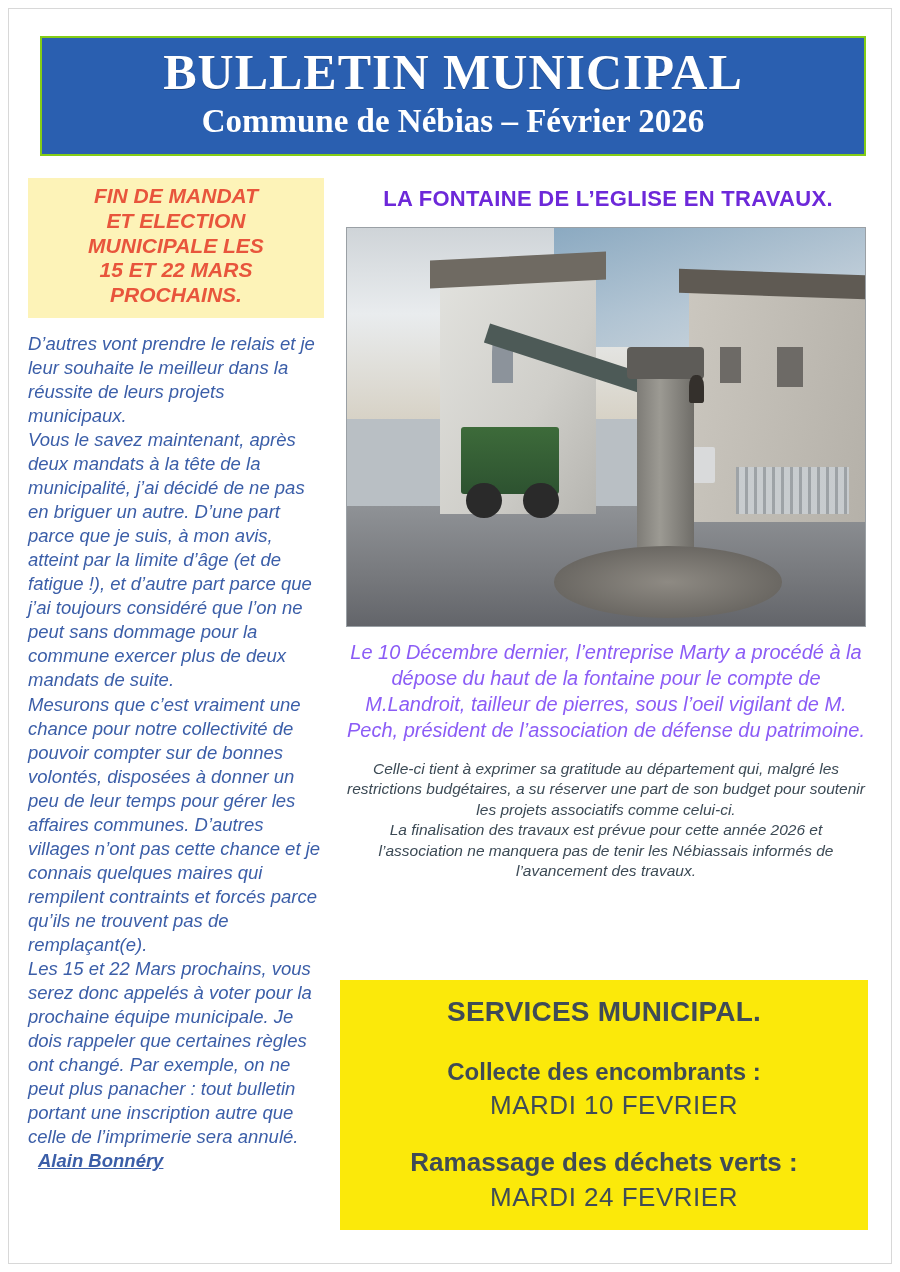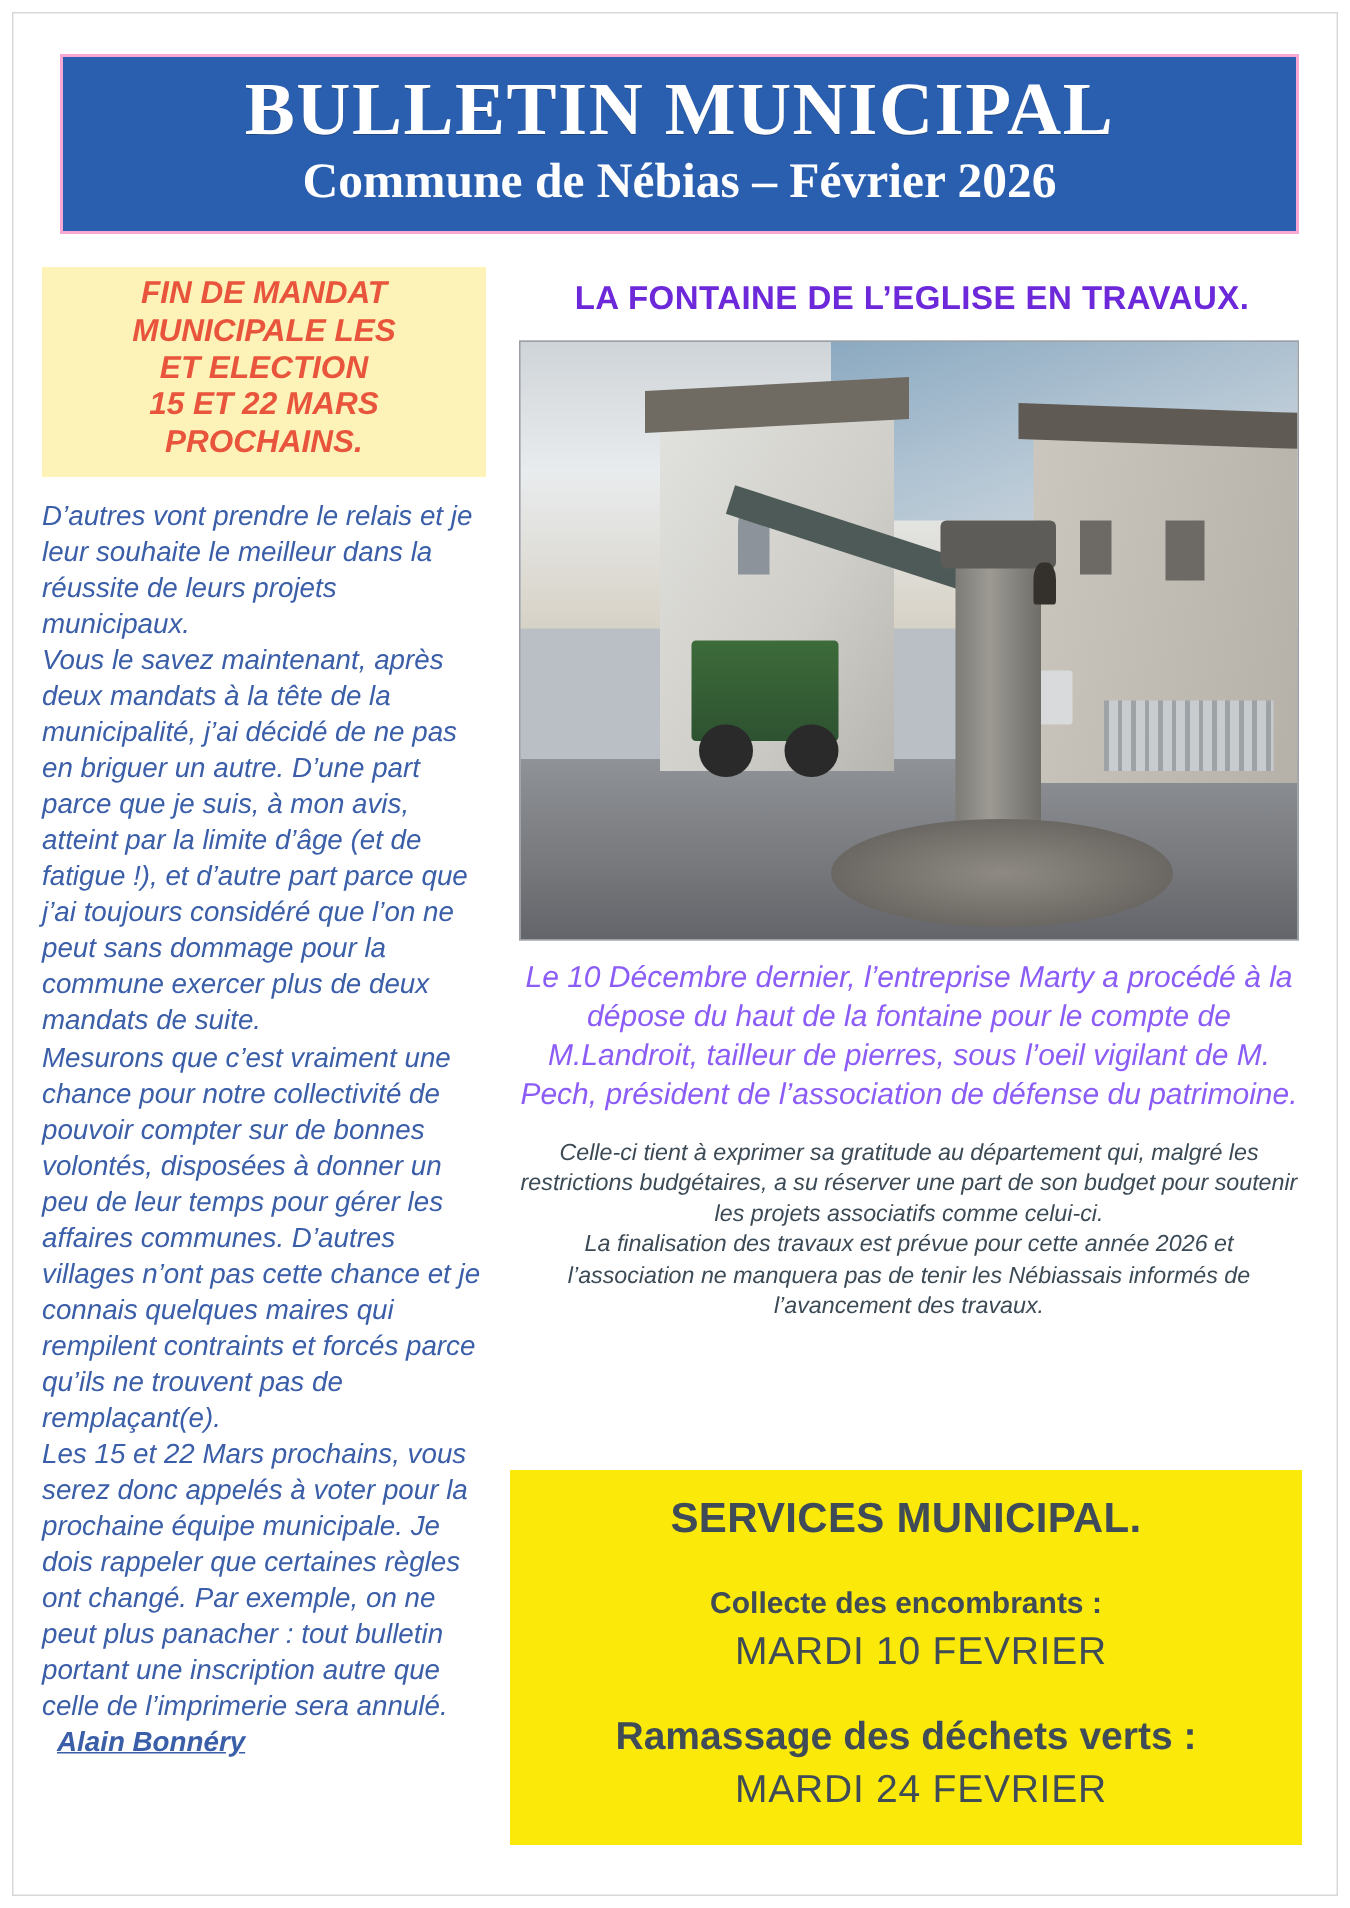--- a/index.html
+++ b/index.html
@@ -29,21 +29,21 @@
   }
 
   
   #masthead {
     position: absolute;
     left: 40px;
     top: 36px;
     width: 826px;
     height: 120px;
     background: #2a5fb0;
-    border: 2px solid #f9a8d4;
+    border: 2px solid #84cc16;
     box-sizing: border-box;
     color: #ffffff;
     text-align: center;
     overflow: hidden;
   }
   #masthead .title-main {
     font-family: "Liberation Serif", serif;
     font-weight: bold;
     font-size: 50px;
     letter-spacing: 1px;
@@ -251,21 +251,21 @@
     overflow: hidden;
   }
   #services-title {
     font-weight: bold;
     font-size: 28px;
     margin-top: 16px;
     letter-spacing: 0.2px;
   }
   .svc-heading {
     font-weight: bold;
-    font-size: 20px;
+    font-size: 24px;
     margin-top: 30px;
   }
   .svc-date {
     font-size: 26px;
     margin-top: 4px;
     letter-spacing: 0.5px;
     padding-left: 20px;
   }
   .svc-heading-2 {
     font-weight: bold;
@@ -284,22 +284,22 @@
 
   <div id="masthead">
     <div class="title-main">BULLETIN MUNICIPAL</div>
     <div class="title-sub">Commune de Nébias – Février 2026</div>
   </div>
 
   <div id="left-col">
 
     <div id="election-banner">
       <div class="line">FIN DE MANDAT</div>
+      <div class="line">ET ELECTION</div>
       <div class="line">MUNICIPALE LES</div>
-      <div class="line">ET ELECTION</div>
       <div class="line">15 ET 22 MARS</div>
       <div class="line">PROCHAINS.</div>
     </div>
 
     <div id="mayor-letter">
       <p>D’autres vont prendre le relais et je leur souhaite le meilleur dans la réussite de leurs projets municipaux.</p>
       <p>Vous le savez maintenant, après deux mandats à la tête de la municipalité, j’ai décidé de ne pas en briguer un autre. D’une part parce que je suis, à mon avis, atteint par la limite d’âge (et de fatigue !), et d’autre part parce que j’ai toujours considéré que l’on ne peut sans dommage pour la commune exercer plus de deux mandats de suite.</p>
       <p>Mesurons que c’est vraiment une chance pour notre collectivité de pouvoir compter sur de bonnes volontés, disposées à donner un peu de leur temps pour gérer les affaires communes. D’autres villages n’ont pas cette chance et je connais quelques maires qui rempilent contraints et forcés parce qu’ils ne trouvent pas de remplaçant(e).</p>
       <p>
         <span>Les 15 et 22 Mars prochains, vous serez donc appelés à voter pour la prochaine équipe municipale. Je dois rappeler que certaines règles ont changé. Par exemple, on ne peut plus panacher : tout bulletin portant une inscription autre que celle de l’imprimerie sera annulé.</span>

